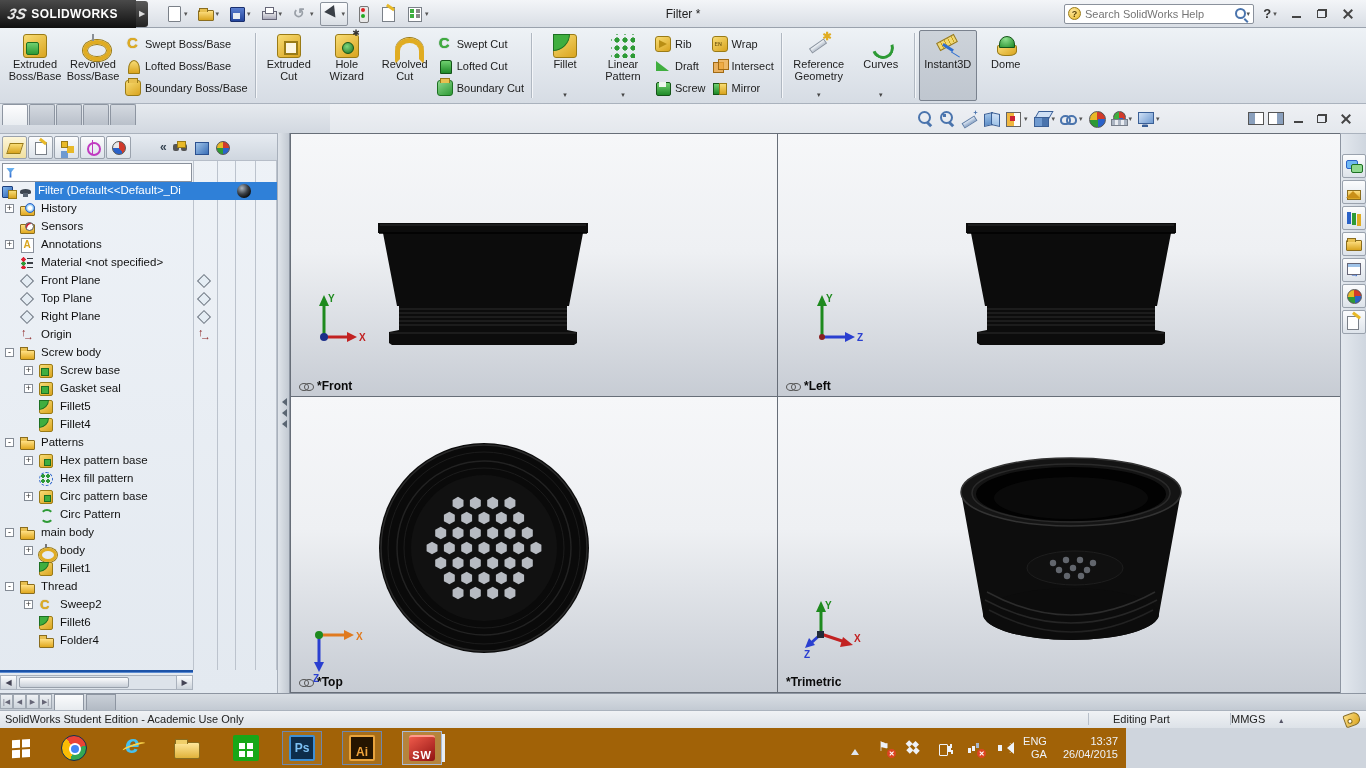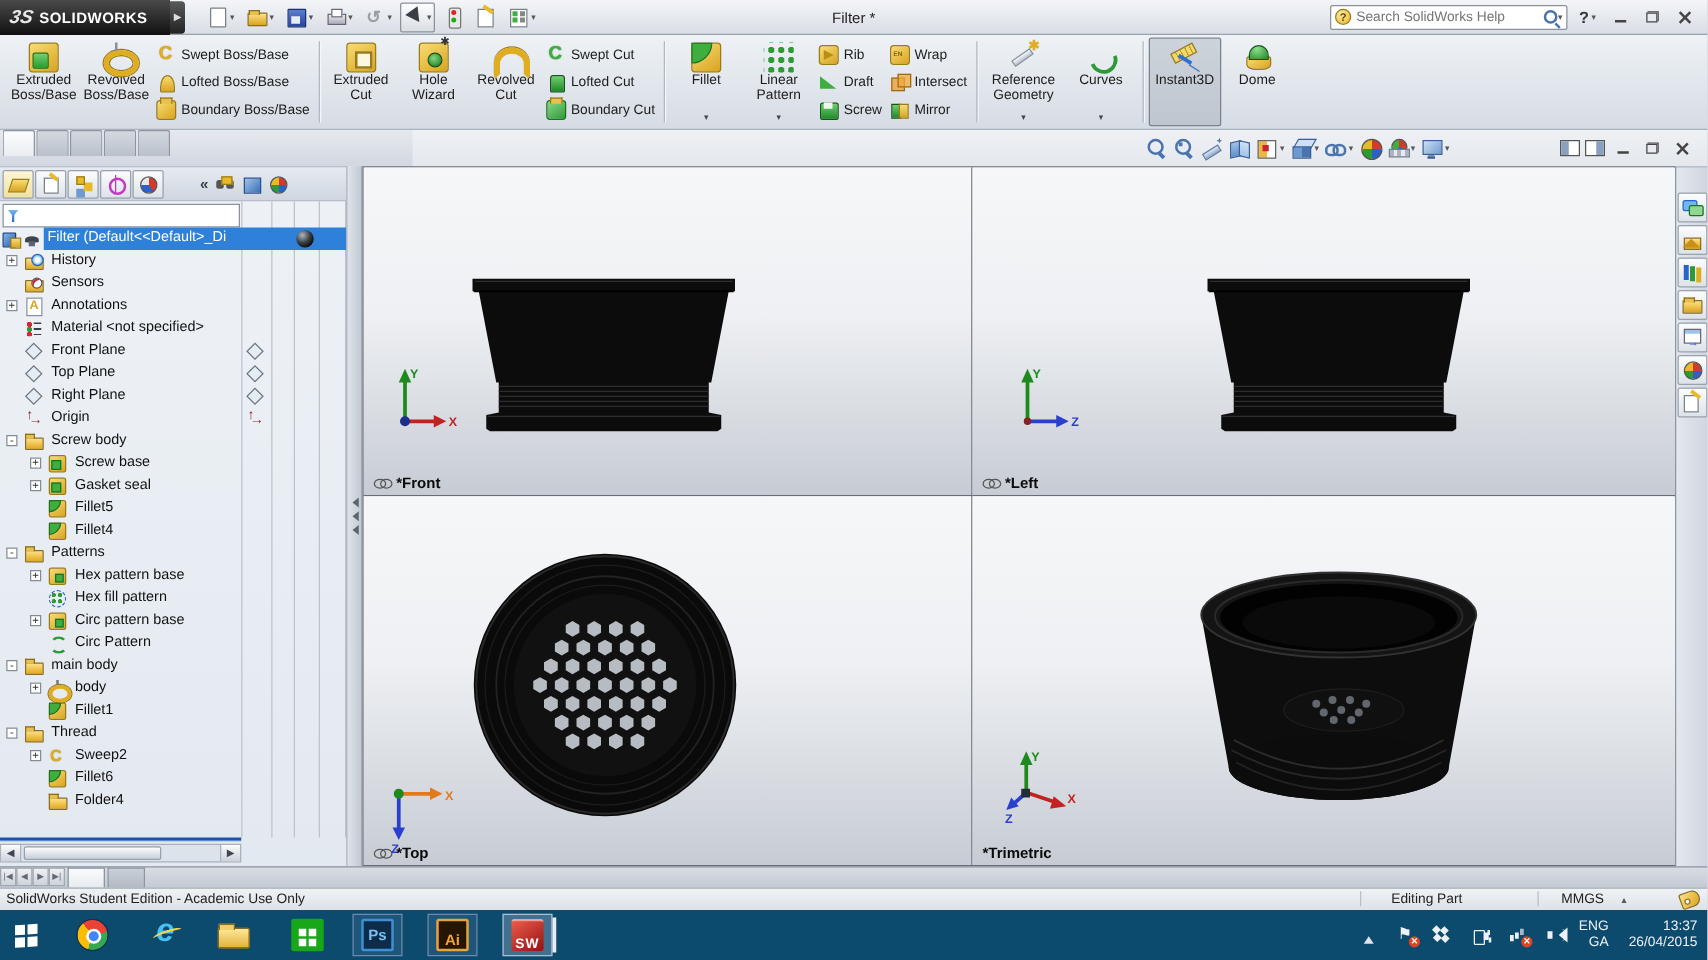--- a/index.html
+++ b/index.html
@@ -252,27 +252,27 @@
 
 
 #bottombar{position:absolute;left:0;top:693px;width:1366px;height:17px;background:linear-gradient(#d8dde3,#c3cad3);border-top:1px solid #8d95a1;display:flex;align-items:flex-end}
 .bnav{display:flex;height:16px}
 .bnav span{width:13px;height:15px;background:linear-gradient(#eef1f4,#ccd3db);border:1px solid #a0a8b2;color:#667;font-size:7px;text-align:center;line-height:14px}
 .btab{height:16px;padding:1px 14px 0;font-size:11px;background:linear-gradient(#c9cfd7,#b2bac4);border:1px solid #8d95a1;border-bottom:none;color:#222;margin-left:2px}
 .btab.active{background:linear-gradient(#fafbfc,#e7ebef);font-weight:bold}
 #statusbar{position:absolute;left:0;top:710px;width:1366px;height:18px;background:linear-gradient(#f0f2f5,#dde2e8);border-top:1px solid #aab2bd;font-size:11px;color:#222}
 #sb-msg{position:absolute;left:5px;top:2px}
 #sb-mode{position:absolute;left:1088px;top:2px;width:110px;border-left:1px solid #b8bfc9;padding-left:24px}
-#sb-units{position:absolute;left:1230px;top:2px;width:90px;border-left:1px solid #b8bfc9;padding-left:18px}
+#sb-units{position:absolute;left:1230px;top:2px;width:90px;border-left:1px solid #b8bfc9;}
 #sb-units::after{content:"▴";font-size:8px;color:#556;margin-left:14px}
 #sb-tag{position:absolute;right:6px;top:2px;width:16px;height:13px;background:linear-gradient(135deg,#ffe084,#d9a41f);border:1px solid #8a6d1f;border-radius:2px 6px 6px 2px;transform:rotate(-20deg)}
 #sb-tag::before{content:"";position:absolute;left:2px;top:4px;width:3px;height:3px;border-radius:50%;background:#fff;border:1px solid #8a6d1f}
 
 
-#taskbar{position:absolute;left:0;top:728px;width:1366px;height:40px;background:#0c4a6e;display:flex;align-items:center;color:#eef2f8}
+#taskbar{position:absolute;left:0;top:728px;width:1126px;height:40px;background:#a16207;display:flex;align-items:center;color:#eef2f8}
 .tk{width:44px;height:40px;display:flex;align-items:center;justify-content:center;position:relative}
 .tk.boxed{border:1px solid #6e87ad;background:rgba(255,255,255,.07);width:40px;height:34px;margin:0 4px}
 .tk.active{background:rgba(255,255,255,.22);border-color:#a9bcd8}
 .tk.active::after{content:"";position:absolute;right:-4px;top:2px;width:3px;height:28px;background:#e8ecf2}
 .tki{width:26px;height:26px;position:relative}
 .tki-start::before{content:"";position:absolute;left:3px;top:5px;width:8px;height:8px;background:#fff;box-shadow:10px 0 0 #fff,0 10px 0 #fff,10px 10px 0 #fff;transform:skewY(-4deg)}
 .tki-chrome{border-radius:50%;background:conic-gradient(from -40deg,#ea4335 0 33%,#34a853 0 66%,#fbbc05 0);border:1px solid #12304f}
 .tki-chrome::before{content:"";position:absolute;left:7px;top:7px;width:12px;height:12px;border-radius:50%;background:#fff}
 .tki-chrome::after{content:"";position:absolute;left:9px;top:9px;width:8px;height:8px;border-radius:50%;background:#4285f4}
 .tki-ie::before{content:"e";position:absolute;left:4px;top:-6px;font-size:26px;font-weight:bold;font-style:italic;color:#45c1f0}

